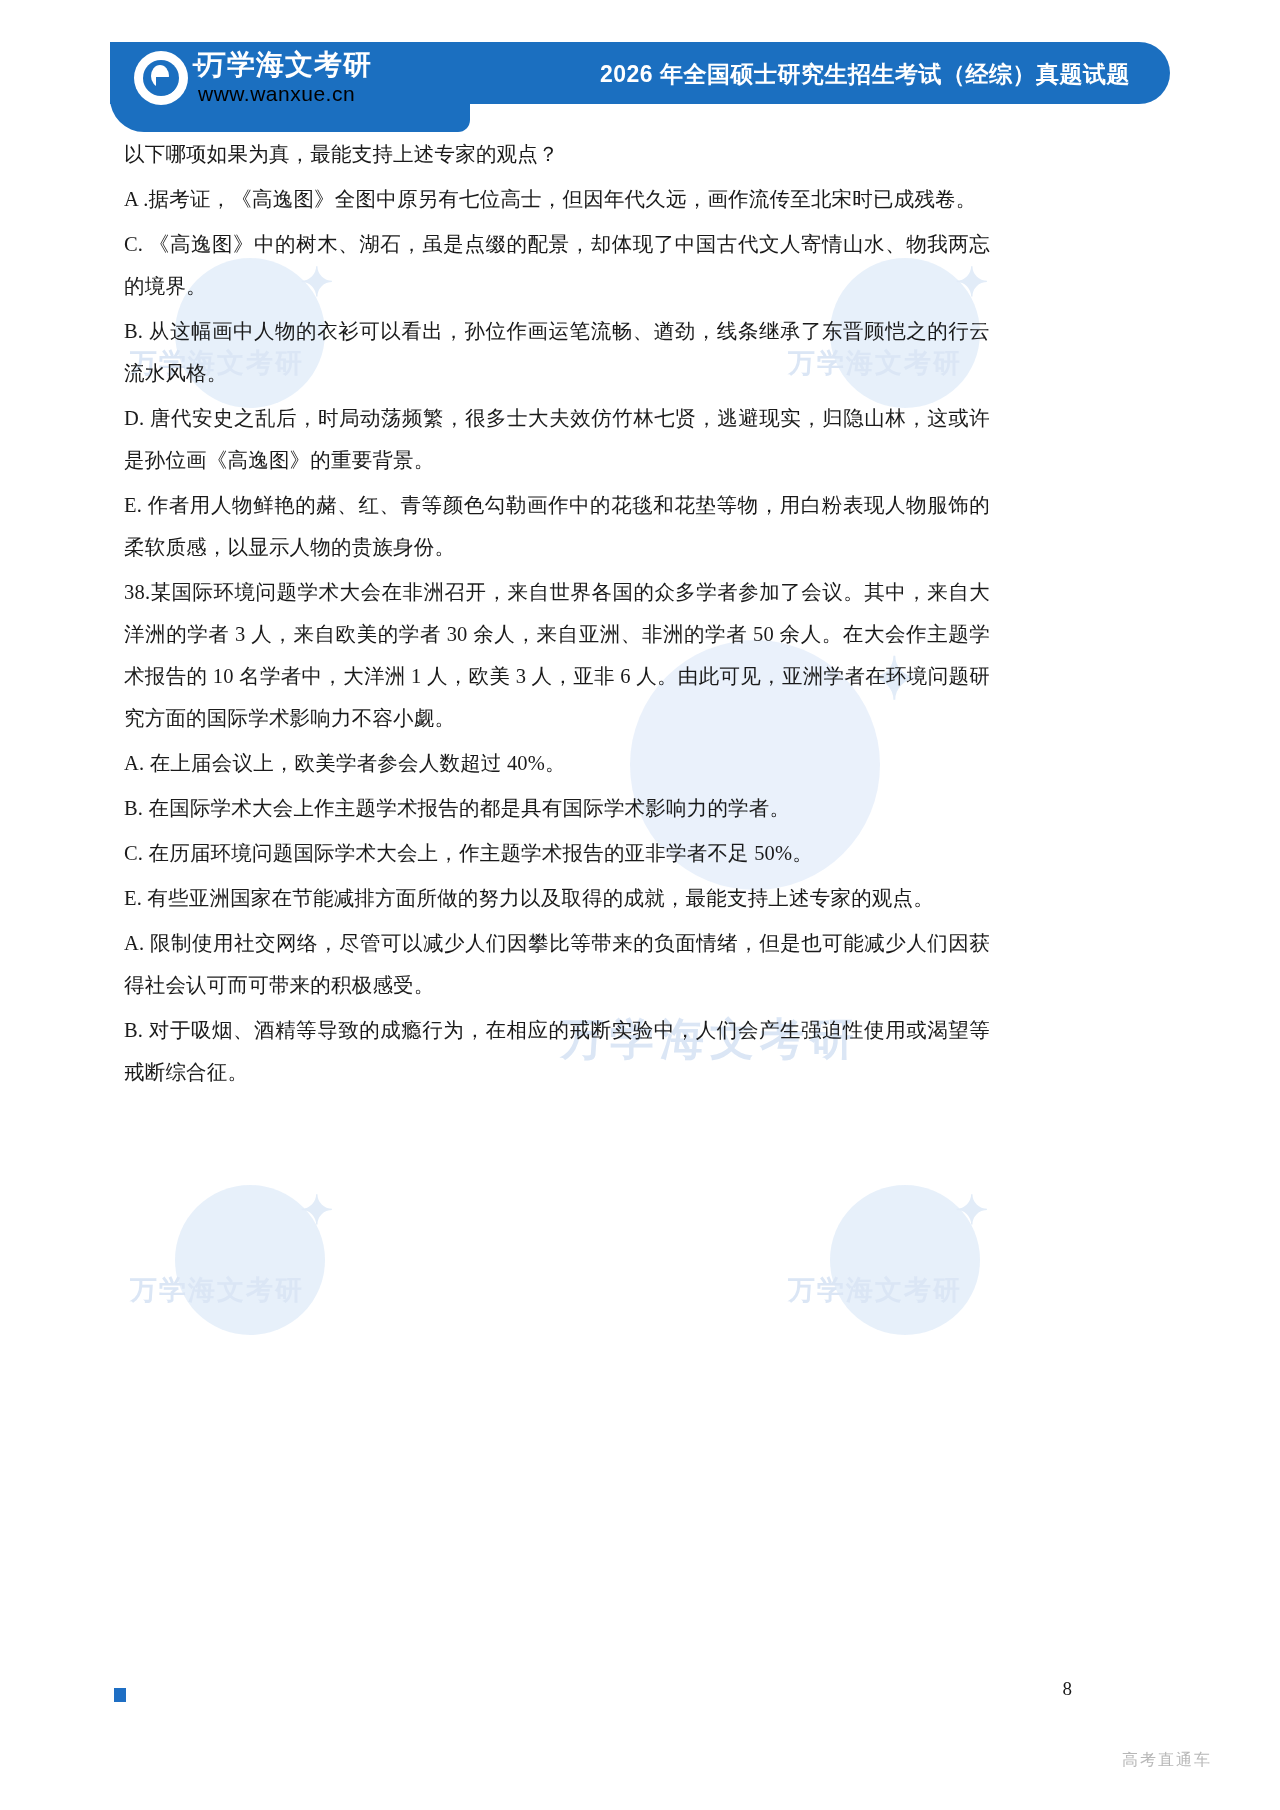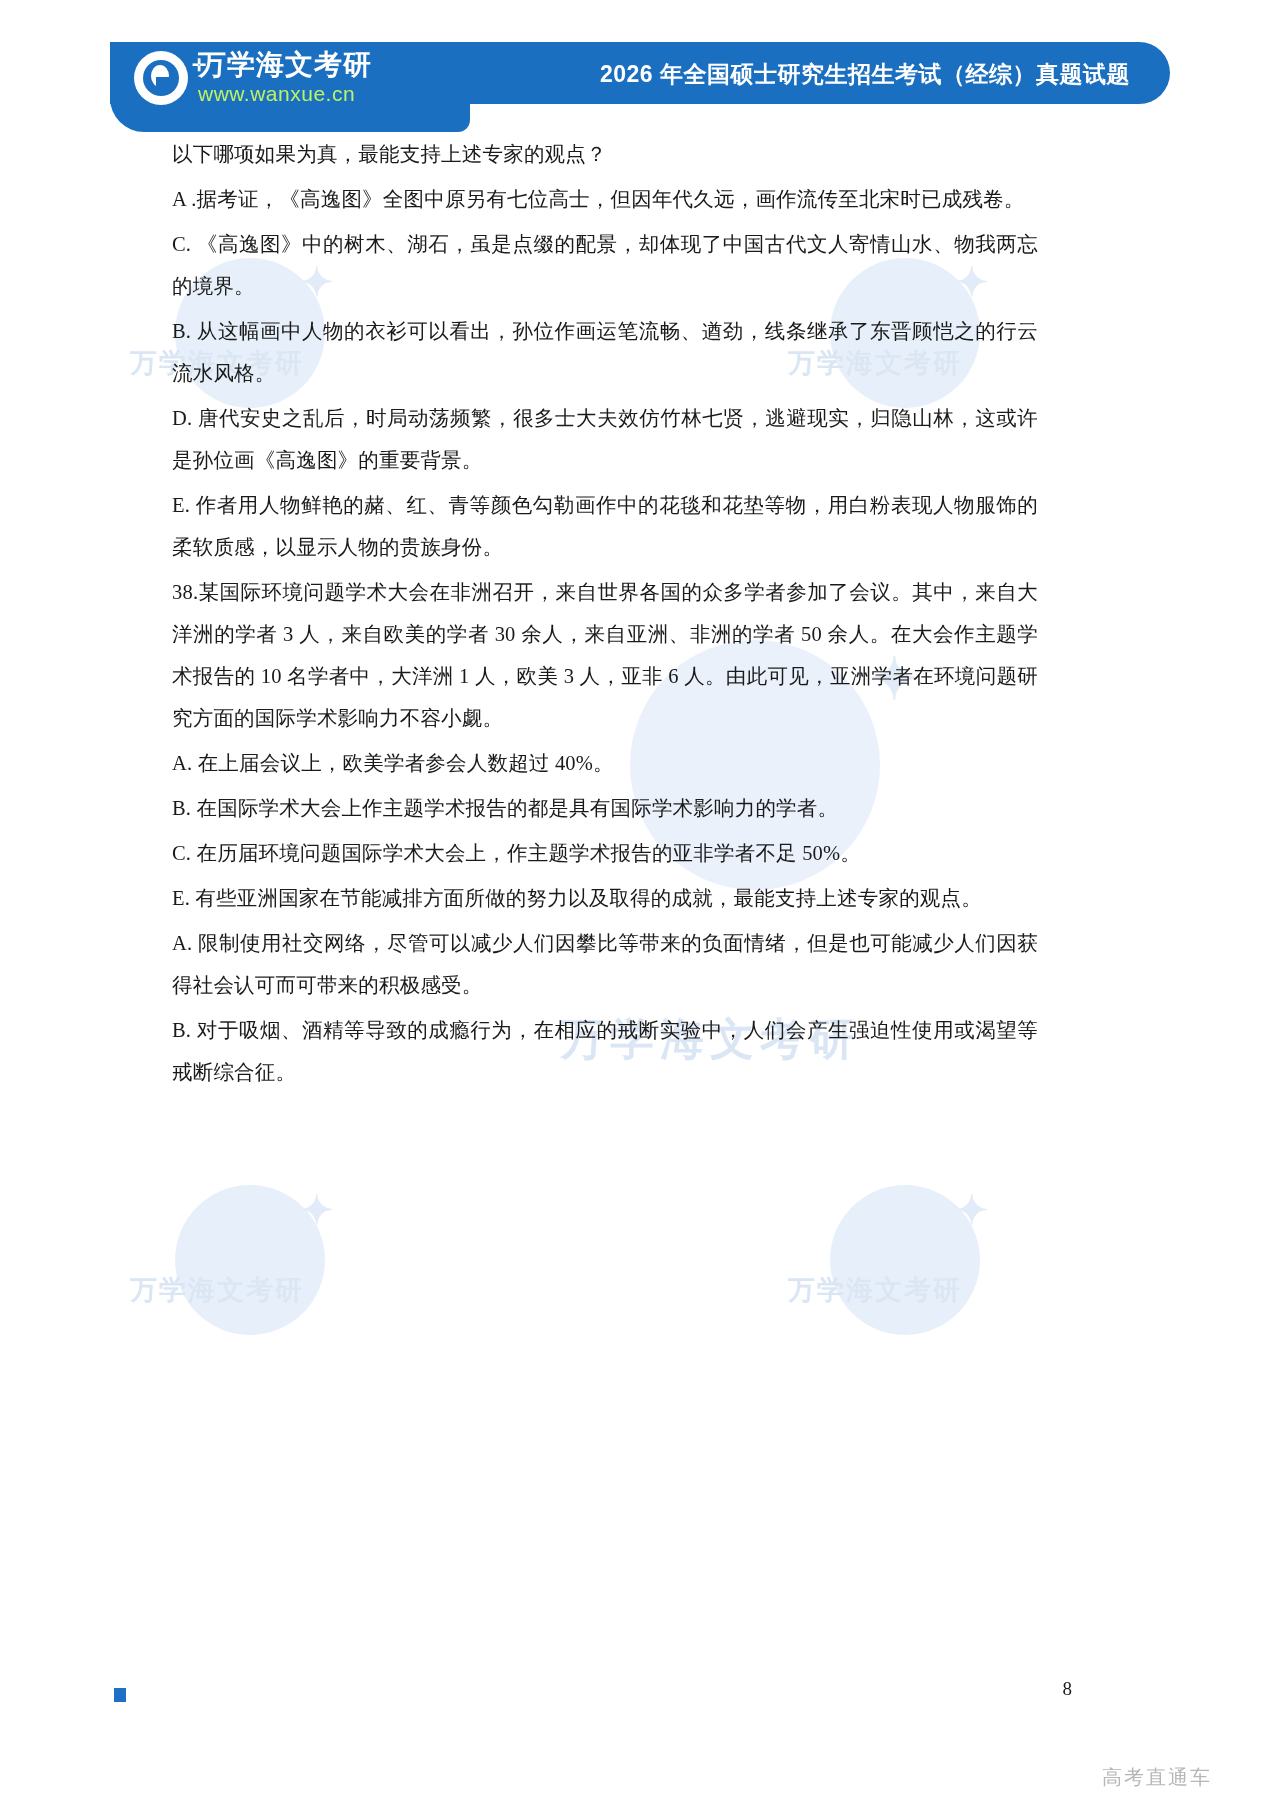--- a/index.html
+++ b/index.html
@@ -137,21 +137,21 @@
   #logo-text { display: flex; flex-direction: column; justify-content: center; }
   #logo-title {
     color: #ffffff;
     font-family: "Liberation Sans", sans-serif;
     font-size: 28px;
     font-weight: 700;
     letter-spacing: 1px;
     line-height: 1.08;
   }
   #logo-url {
-    color: #bef264;
+    color: #000000;
     font-family: "Liberation Sans", sans-serif;
     font-size: 21px;
     font-weight: 400;
     letter-spacing: .5px;
     line-height: 1.15;
     margin-top: 2px;
   }
   #header-title {
     position: absolute;
     left: 490px;
@@ -168,21 +168,20 @@
     z-index: 6;
   }
 
   
   #content {
     position: absolute;
     left: 124px;
     top: 133px;
     width: 866px;
     z-index: 3;
-    margin-left: 48px;
   }
   .para {
     font-size: 20.5px;
     line-height: 42px;
     color: #1a1a1a;
     text-align: justify;
     text-justify: inter-ideograph;
     margin: 0 0 3px 0;
     letter-spacing: .2px;
   }
@@ -209,25 +208,24 @@
     font-size: 19px;
     color: #1a1a1a;
     z-index: 5;
     font-family: "Liberation Serif", serif;
   }
   #site-credit {
     position: absolute;
     right: 68px;
     top: 1750px;
     font-family: "Liberation Sans", sans-serif;
-    font-size: 20px;
+    font-size: 16px;
     color: #b7b7b7;
     letter-spacing: 2px;
     z-index: 5;
-    margin-top: 14px;
   }
 </style>
 </head>
 <body>
 
 <div id="page">
 
   <div id="watermark-layer">
 
     <div class="wm wm-logo" style="left:175px; top:258px;"></div>

